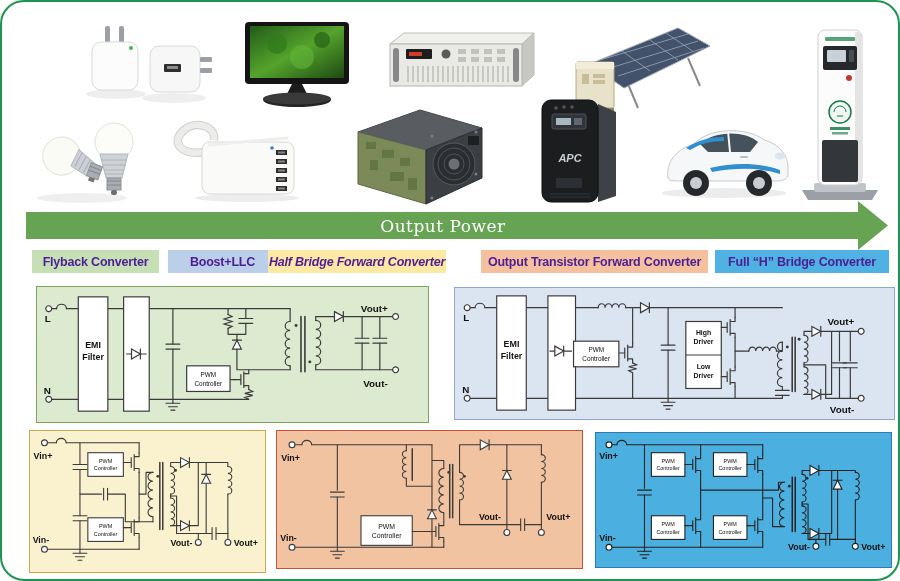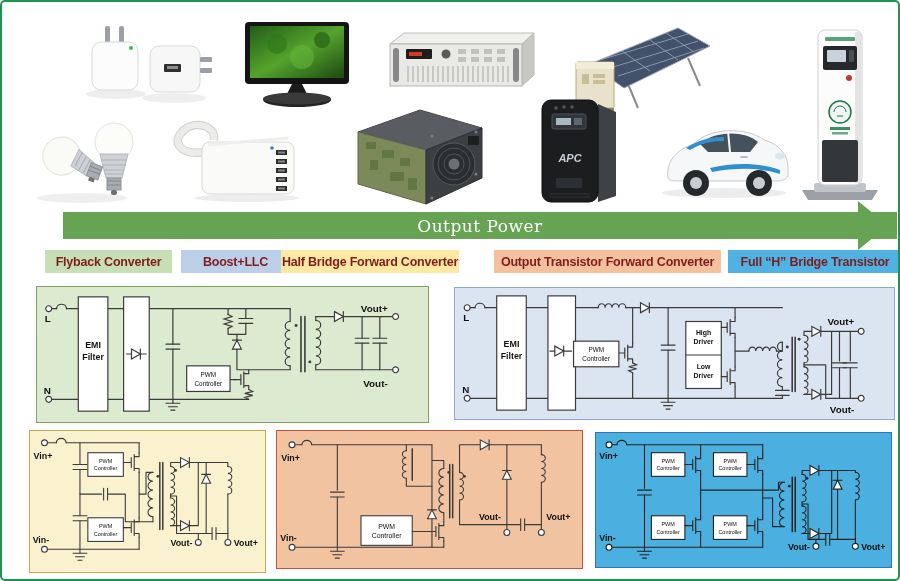--- a/index.html
+++ b/index.html
@@ -1,27 +1,27 @@
 <!DOCTYPE html>
 <html><head>
 <meta charset="utf-8">
 <style>
   html,body{margin:0;padding:0;background:#fff;}
   .stage{position:relative;width:900px;height:581px;box-sizing:border-box;
-         background:#fff;border:2px solid #1d9450;border-radius:5px;overflow:hidden;
+         background:#fff;border:2px solid #1d9450;border-radius:24px;overflow:hidden;
          font-family:"Liberation Sans",sans-serif;}
   .product{position:absolute;}
   .product svg{width:100%;height:100%;display:block;}
   .arrow-body{position:absolute;left:24px;top:210px;width:834px;height:27px;
-              display:flex;align-items:center;justify-content:center;margin-left:37px;}
+              display:flex;align-items:center;justify-content:center;}
   .arrow-body span{color:#fff;font-family:"DejaVu Serif",serif;font-size:17px;letter-spacing:.5px;}
   .arrow-head{position:absolute;left:856px;top:199px;width:30px;height:49px;
               clip-path:polygon(0 0,100% 50%,0 100%);}
   .chip{position:absolute;top:248px;height:23px;display:flex;align-items:center;justify-content:center;
-        font-weight:bold;font-size:12.5px;letter-spacing:-0.2px;color:#7f1d1d;white-space:nowrap;margin-left:13px;}
+        font-weight:bold;font-size:12.5px;letter-spacing:-0.2px;color:#4c1d95;white-space:nowrap;}
   .panel{position:absolute;box-sizing:border-box;border:1px solid #888;}
   .panel svg{width:100%;height:100%;display:block;}
   .schem text{font-family:"Liberation Sans",sans-serif;fill:#111;stroke:none;}
   .t10{font-size:10px;font-weight:bold;}
   .t9{font-size:9px;font-weight:bold;}
   .t9e{font-size:9px;font-weight:bold;text-anchor:end;}
   .t10e{font-size:10px;font-weight:bold;text-anchor:end;}
   .tb9{font-size:9px;font-weight:bold;text-anchor:middle;}
   .t7{font-size:7px;font-weight:bold;text-anchor:middle;}
   .t7n{font-size:7px;text-anchor:middle;}
@@ -280,23 +280,23 @@
     </svg>
   </div>
 
   <div class="arrow-body" style="background-color: rgb(102, 163, 82);">
     <span>Output Power</span>
   </div>
   <div class="arrow-head" style="background-color: rgb(102, 163, 82);"></div>
 
   <div class="chip" style="left: 30px; width: 127px; background-color: rgb(198, 223, 180);">Flyback Converter</div>
   <div class="chip" style="left: 166px; width: 109px; background-color: rgb(188, 207, 232);">Boost+LLC</div>
-  <div class="chip" style="left: 266px; width: 178px; background-color: rgb(253, 233, 163);">Half Bridge Forward Converter</div>
+  <div class="chip" style="left: 266px; width: 178px; background-color: rgb(253, 233, 163); font-style: italic;">Half Bridge Forward Converter</div>
   <div class="chip" style="left: 479px; width: 227px; background-color: rgb(244, 192, 157);">Output Transistor Forward Converter</div>
-  <div class="chip" style="left: 713px; width: 174px; background-color: rgb(79, 178, 226);">Full “H” Bridge Transistor</div>
+  <div class="chip" style="left: 713px; width: 174px; background-color: rgb(79, 178, 226);">Full “H” Bridge Converter</div>
 
   <section class="panel" style="left: 34px; top: 284px; width: 393px; height: 137px; background-color: rgb(220, 234, 208); border-color: rgb(127, 164, 96);">
     <svg class="schem" viewBox="0 0 393 137">
       <g stroke="#3a3a3a" stroke-width="1.2" fill="none" stroke-linecap="round">
         <path d="M13,22 H18 M28,22 H40 M70,22 H86 M13,114 H40 M70,114 H86 M112,22 H255 M112,114 H213"></path>
         <use href="#fuse" x="18" y="22"></use>
         <use href="#term" x="10" y="22"></use>
           <use href="#term" x="10" y="114"></use>
         <rect x="40" y="10" width="30" height="116" fill="#ffffff"></rect>
         <rect x="86" y="10" width="26" height="116" fill="#ffffff"></rect>

